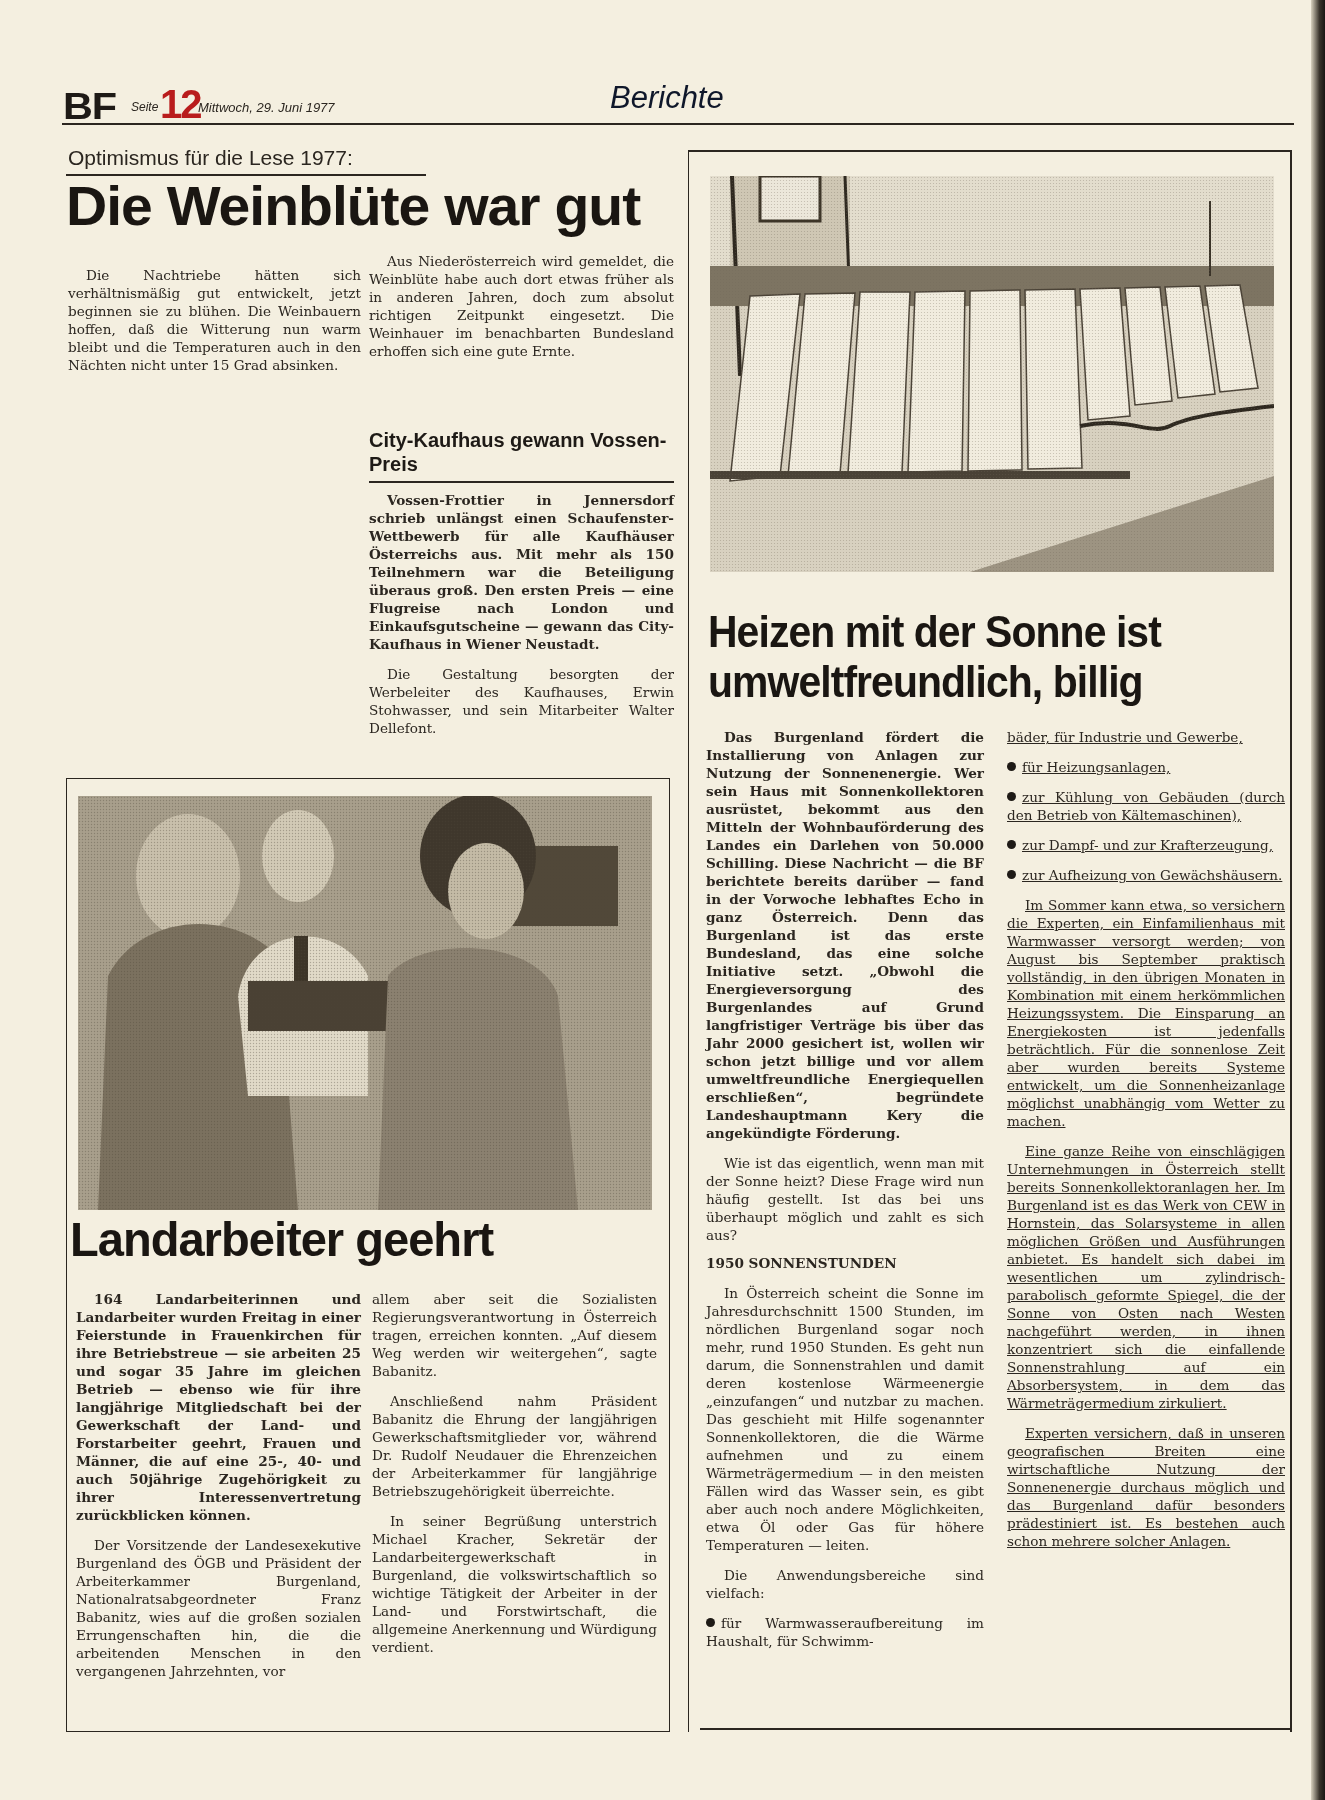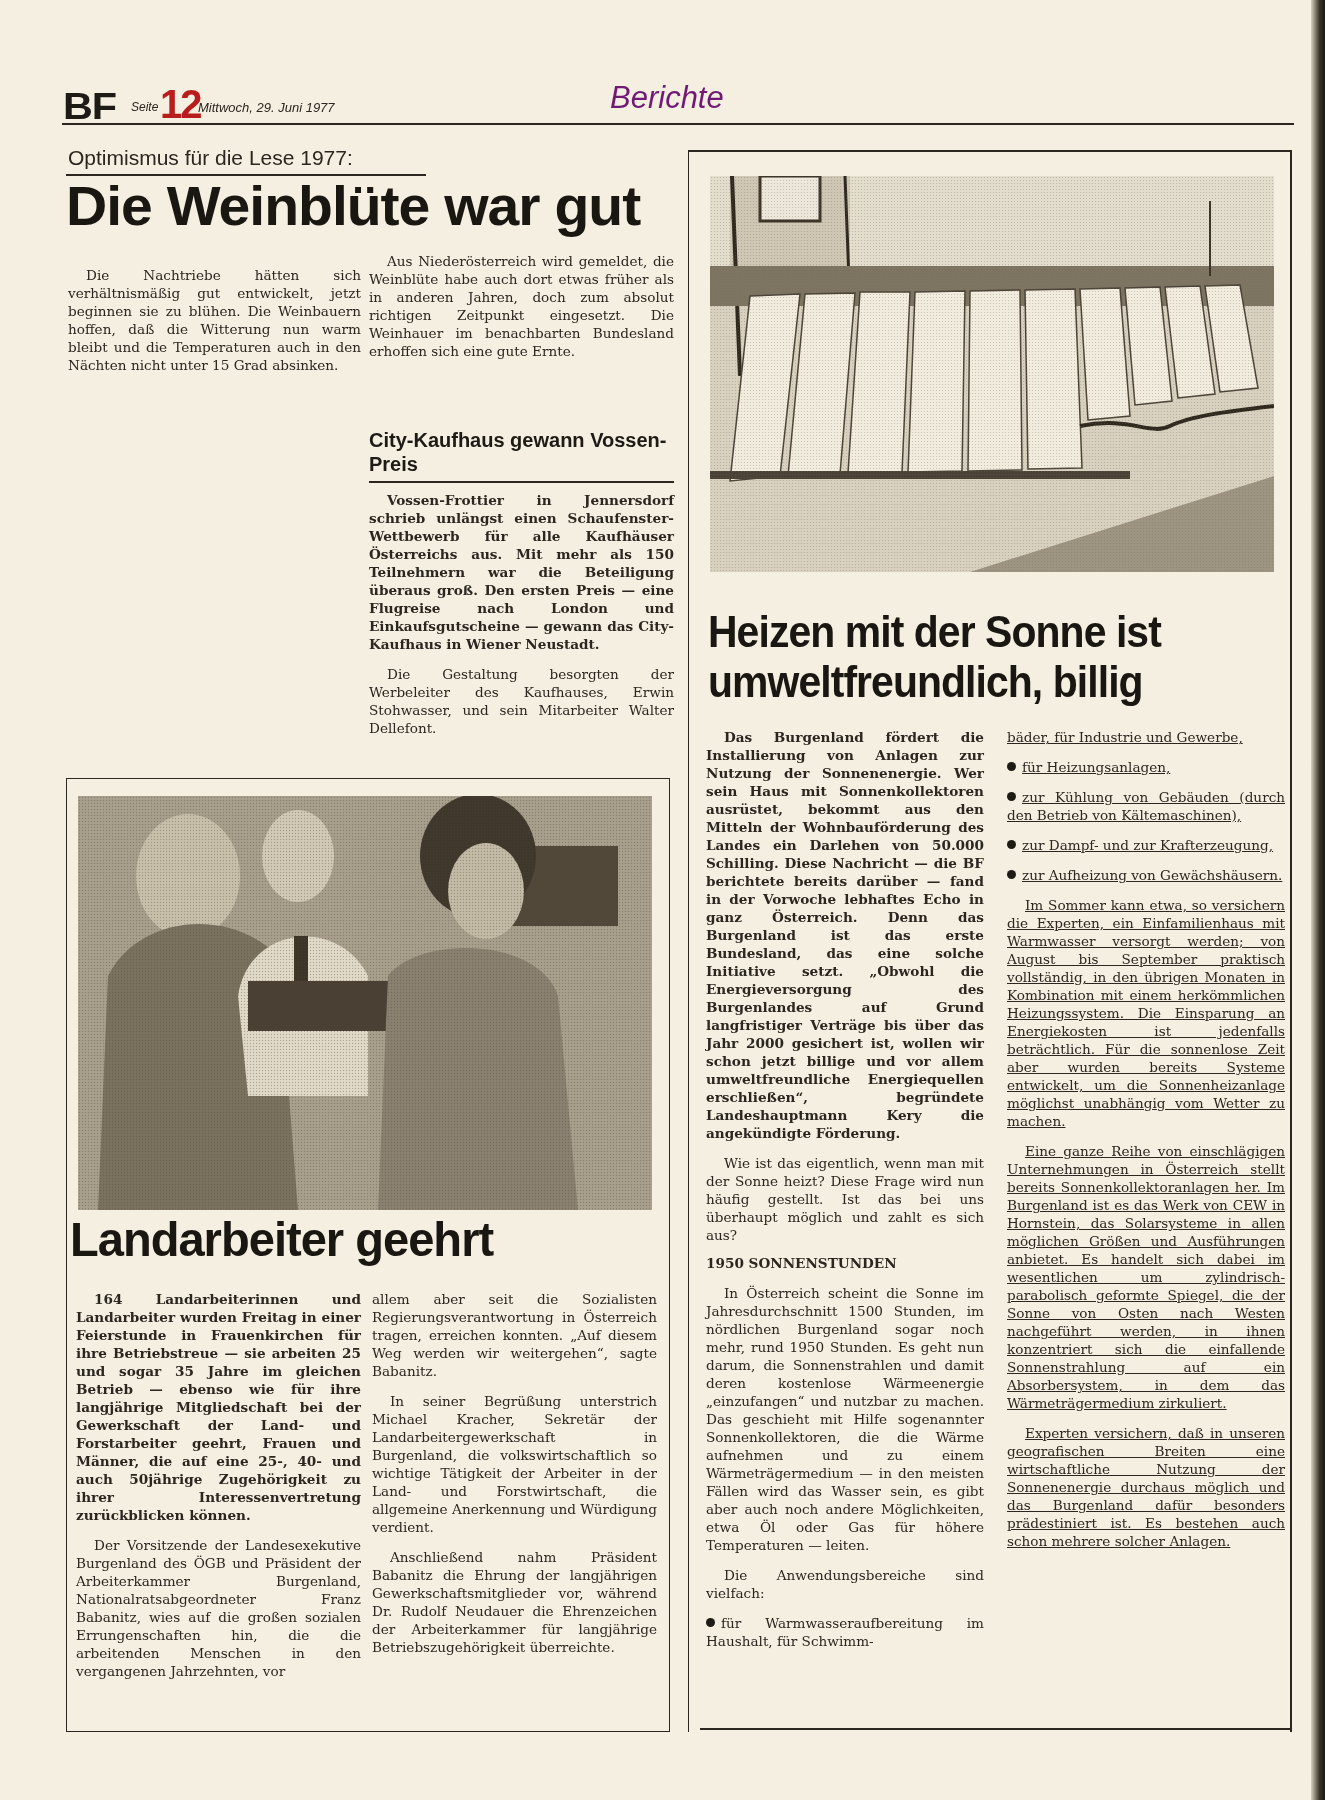--- a/index.html
+++ b/index.html
@@ -27,21 +27,21 @@
   .masthead-num {
     left:160px; top:82px; font-family:"Liberation Sans", sans-serif;
     font-weight:bold; font-size:40px; color:#b91c1c; letter-spacing:-2px;
   }
   .masthead-date {
     left:198px; top:100px; font-family:"Liberation Sans", sans-serif;
     font-style:italic; font-size:13px; color:#2b2620;
   }
   .masthead-section {
     left:610px; top:80px; font-family:"Liberation Sans", sans-serif;
-    font-style:italic; font-size:31px; color:#701a75;
+    font-style:italic; font-size:31px; color:#0f172a;
   }
   .rule { position:absolute; background:#2b2620; }
   .kicker {
     left:68px; top:146px; font-family:"Liberation Sans", sans-serif;
     font-size:21px; color:#2b2620;
   }
   .headline-xl {
     font-family:"Liberation Sans", sans-serif; font-weight:bold;
     color:#1a1612; letter-spacing:-1px; line-height:1;
     transform-origin:left top;
@@ -184,15 +184,15 @@
     <rect width="574" height="414" fill="url(#dots2)" opacity="0.35"></rect>
   </svg>
 </div>
 <div class="abs headline-xl" style="left:70px;top:1216px;font-size:48px;transform:scaleX(0.98);">Landarbeiter geehrt</div>
 <div class="col" style="left:76px;top:1290px;width:285px;" id="land-col1">
     <p class="lead"><span>164 Landarbeiterinnen und Landarbeiter wurden Freitag in einer Feierstunde in Frauenkirchen für ihre Betriebstreue — sie arbeiten 25 und sogar 35 Jahre im gleichen Betrieb — ebenso wie für ihre langjährige Mitgliedschaft bei der Gewerkschaft der Land- und Forstarbeiter geehrt, Frauen und Männer, die auf eine 25-, 40- und auch 50jährige Zugehörigkeit zu ihrer Interessenvertretung zurückblicken können.</span></p>
     <p><span>Der Vorsitzende der Landesexekutive Burgenland des ÖGB und Präsident der Arbeiterkammer Burgenland, Nationalratsabgeordneter Franz Babanitz, wies auf die großen sozialen Errungenschaften hin, die die arbeitenden Menschen in den vergangenen Jahrzehnten, vor</span></p>
   </div>
 <div class="col" style="left:372px;top:1290px;width:285px;" id="land-col2">
     <p class="noindent"><span>allem aber seit die Sozialisten Regierungsverantwortung in Österreich tragen, erreichen konnten. „Auf diesem Weg werden wir weitergehen“, sagte Babanitz.</span></p>
+    <p><span>Anschließend nahm Präsident Babanitz die Ehrung der langjährigen Gewerkschaftsmitglieder vor, während Dr. Rudolf Neudauer die Ehrenzeichen der Arbeiterkammer für langjährige Betriebszugehörigkeit überreichte.</span></p>
     <p><span>In seiner Begrüßung unterstrich Michael Kracher, Sekretär der Landarbeitergewerkschaft in Burgenland, die volkswirtschaftlich so wichtige Tätigkeit der Arbeiter in der Land- und Forstwirtschaft, die allgemeine Anerkennung und Würdigung verdient.</span></p>
-    <p><span>Anschließend nahm Präsident Babanitz die Ehrung der langjährigen Gewerkschaftsmitglieder vor, während Dr. Rudolf Neudauer die Ehrenzeichen der Arbeiterkammer für langjährige Betriebszugehörigkeit überreichte.</span></p>
   </div>
 
 </body></html>

